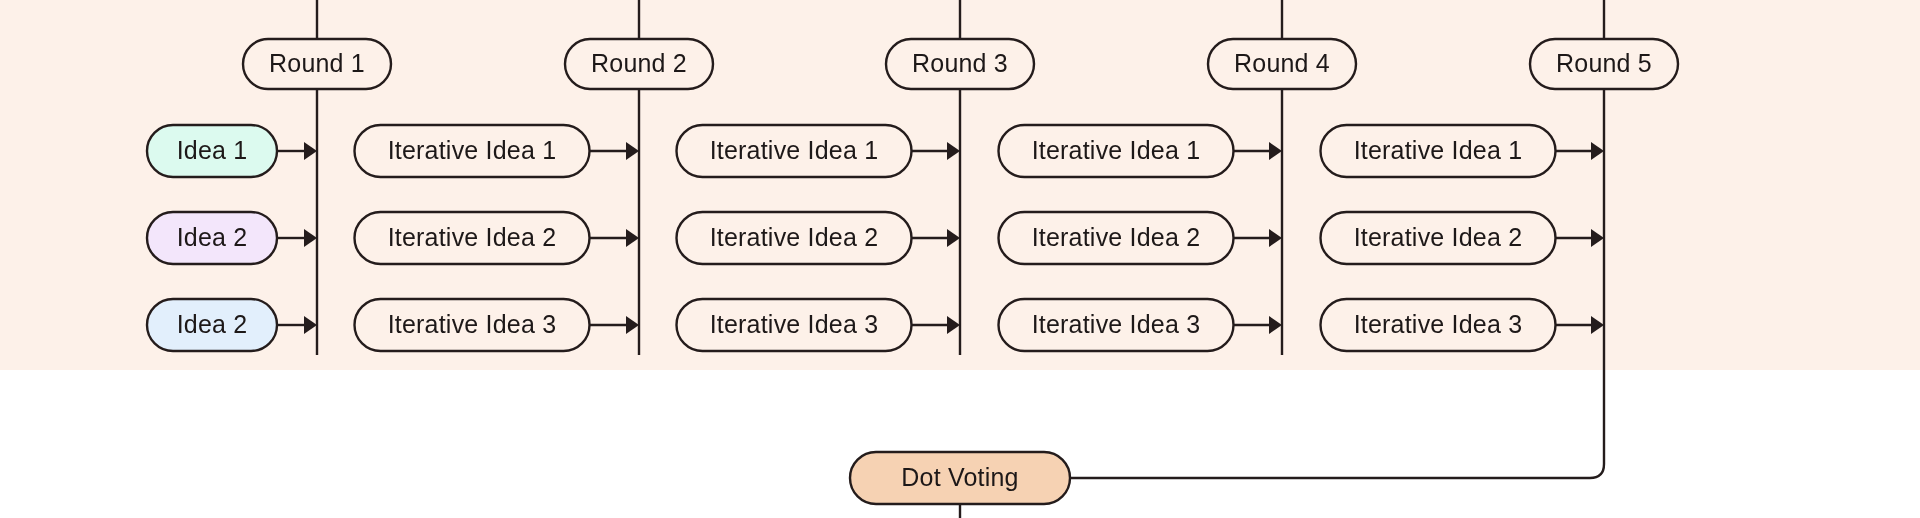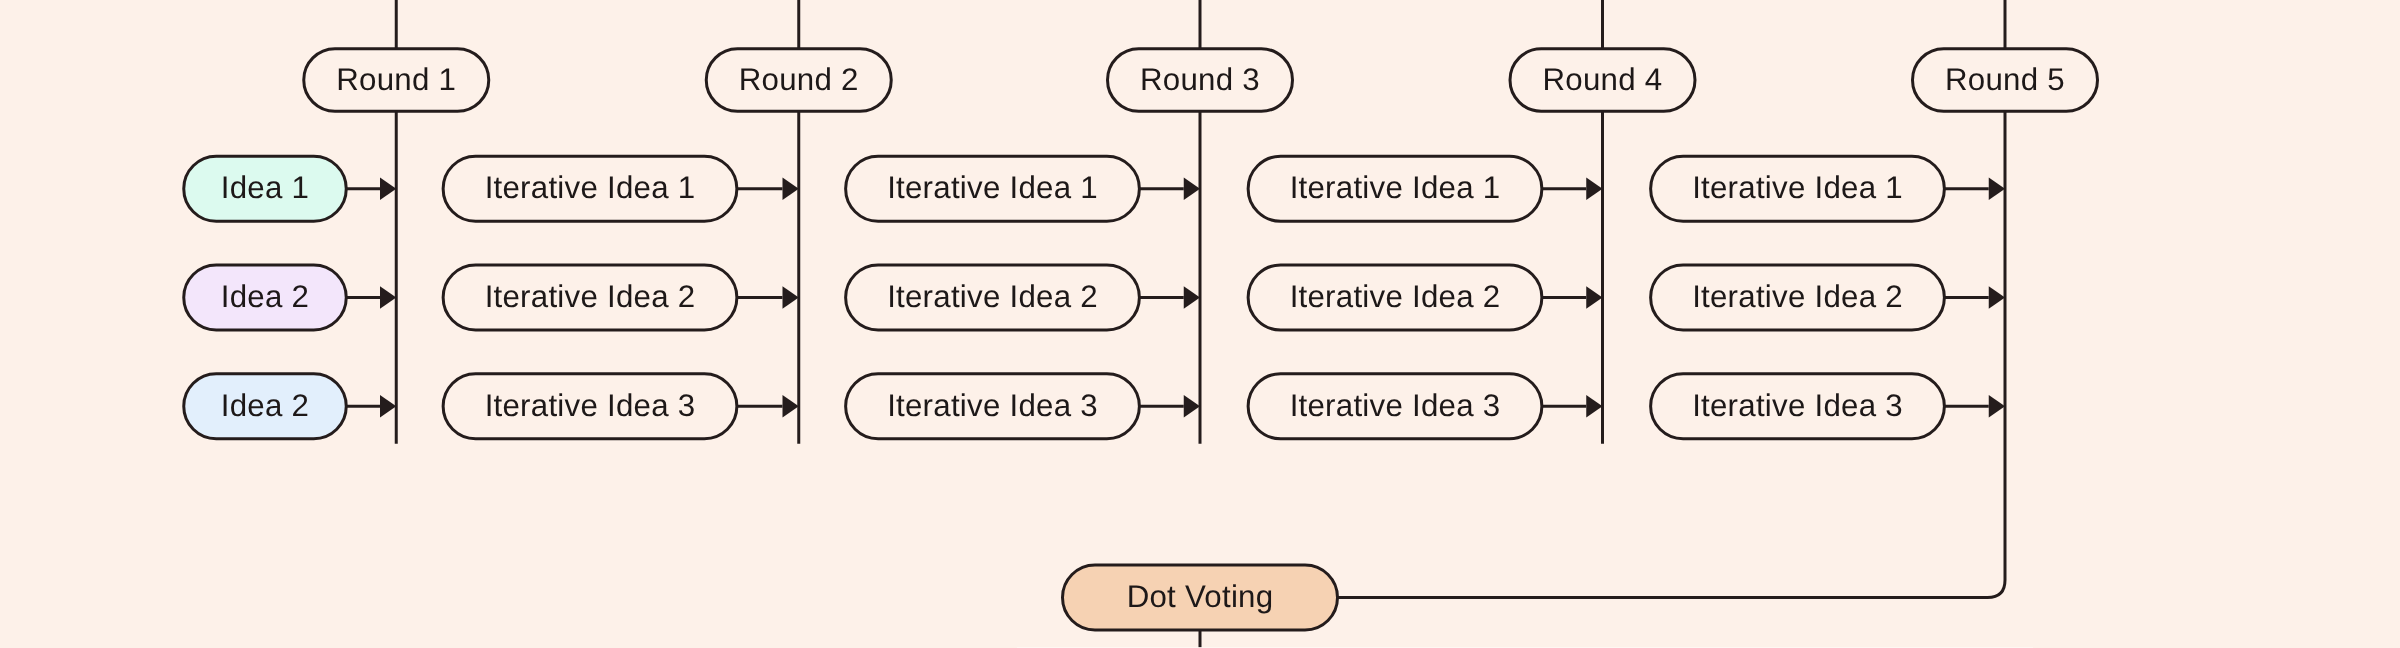--- a/index.html
+++ b/index.html
@@ -9,21 +9,21 @@
   }
   body {
     width: 1920px;
     height: 518px;
     overflow: hidden;
     font-family: "Liberation Sans", sans-serif;
   }
   #diagram-root {
     position: relative;
     width: 1920px;
-    height: 518px;
+    height: 370px;
     background: #fdf1e9;
   }
   svg#flow {
     display: block;
     width: 1920px;
     height: 518px;
   }
   .edge {
     fill: none;
     stroke: #241c1c;

